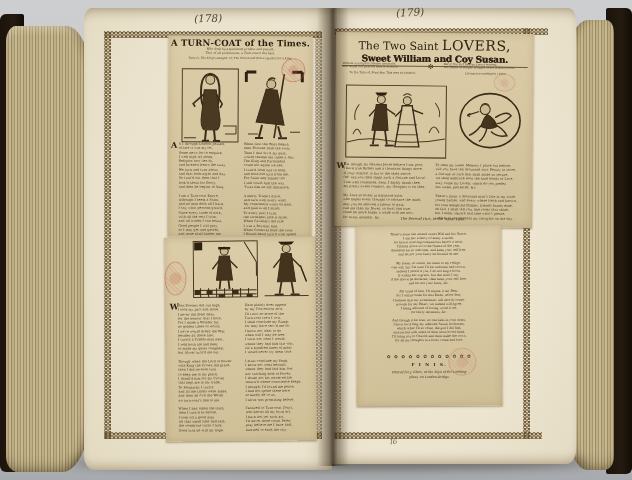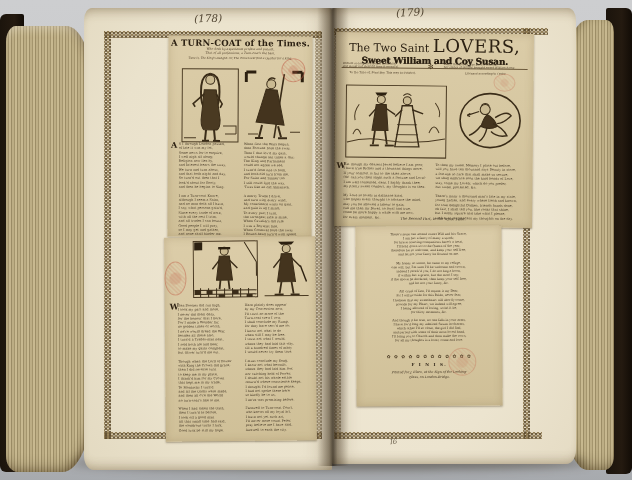--- a/index.html
+++ b/index.html
@@ -266,21 +266,21 @@
   <div class="abs orn orn-h" style="left:2px;top:20px;width:214px;"></div>
   <div class="abs orn orn-h" style="left:2px;top:424px;width:208px;"></div>
   <div class="abs orn orn-v" style="left:2px;top:20px;height:411px;opacity:.5;"></div>
   <div class="abs orn orn-v" style="left:191px;top:20px;height:411px;"></div>
 
   <div class="abs hand" style="left:64px;top:-2px;font-size:10.5px;transform:rotate(-3deg);">(179)</div>
 
   <div class="abs hand" style="left:58px;top:430px;font-size:7px;transform:rotate(-6deg);opacity:.8;">I6</div>
 
   <div class="abs slip" style="left:3px;top:25px;width:198px;height:194px;transform:rotate(.6deg);">
-    <div class="ctr" style="margin-top:2px;color:#2c2113;"><span style="font-size:11px;">The Two Saint </span><span style="font-size:18px;letter-spacing:.6px;">LOVERS,</span></div>
+    <div class="ctr" style="margin-top:2px;color:#2c2113;"><span style="font-size:11px;">The Two Saint </span><span style="font-size:14px;letter-spacing:.6px;">LOVERS,</span></div>
     <div class="ctr blackletter" style="font-size:9px;color:#2c2113;">Sweet William and Coy Susan.</div>
     <div class="rule" style="margin:1.5px 6px 0 6px;"></div>
 
     <div class="abs tiny" style="left:7px;top:30px;width:80px;font-style:italic;">William so long his Passion conceal'd,
 and would not yield till time it reveal'd,</div>
     <div class="abs tiny ctr" style="left:7px;top:39px;width:80px;">To the Tune of, Fond Boy. This may be Printed,</div>
     <div class="abs" style="left:92px;top:30px;font-size:7px;color:#4a3a22;">✼</div>
     <div class="abs tiny" style="left:108px;top:30px;width:84px;font-style:italic;">But at the last by true Love o'recome,
 her smiles of delight brought sweet William home.</div>
     <div class="abs tiny ctr" style="left:108px;top:39px;width:84px;">Licensed according to Order.</div>

